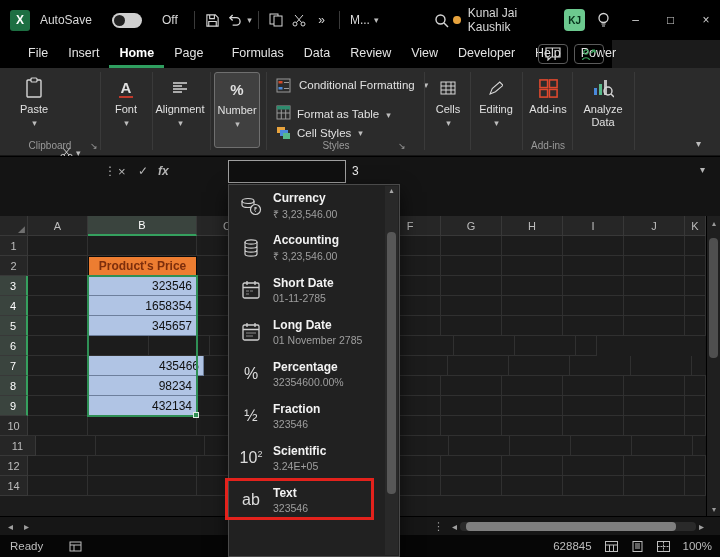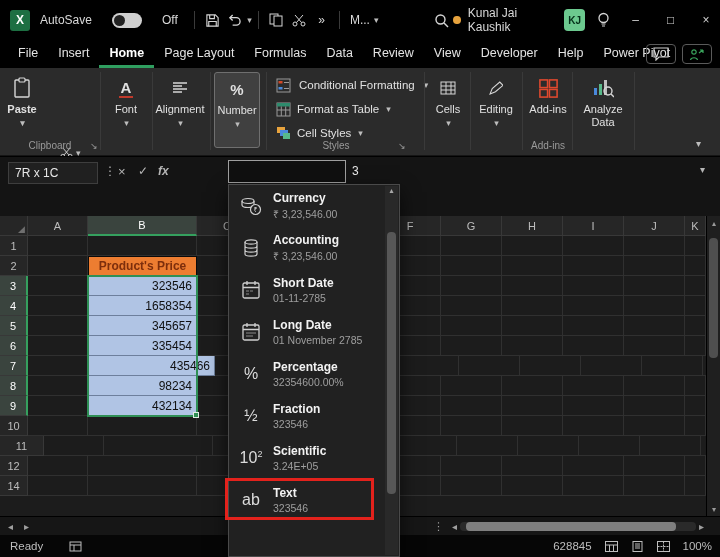--- a/index.html
+++ b/index.html
@@ -17,22 +17,22 @@
   .tb-btn{width:24px;height:28px;display:flex;align-items:center;justify-content:center;}
   .tb-sep{width:1px;height:18px;background:#3a3a3a;margin:0 6px;}
   .vchev{font-size:9px;color:#bdbdbd;margin-left:1px;}
   .more-cmd{display:flex;align-items:center;gap:3px;margin:0 4px;}
   .user-cluster{margin-left:auto;display:flex;align-items:center;gap:7px;}
   .presence{width:8px;height:8px;border-radius:50%;background:#e7a33e;}
   .kj{width:22px;height:22px;border-radius:4px;background:#6cc98f;color:#05301a;font-weight:bold;
     font-size:10px;display:flex;align-items:center;justify-content:center;}
   .winbtn{width:30px;height:40px;display:flex;align-items:center;justify-content:center;font-size:12px;color:#cfcfcf;}
   
-  .menubar{position:absolute;left:0;top:40px;width:720px;height:28px;background:#000;display:flex;
-    align-items:center;padding-left:8px;color:#e3e3e3;font-size:12.5px;}
+  .menubar{position:absolute;left:0;top:40px;width:612px;height:28px;background:#000;display:flex;
+    align-items:center;padding-left:18px;color:#e3e3e3;font-size:12.5px;}
   .mtab{padding:0 10px;height:28px;line-height:27px;}
   .mtab.active{color:#fff;font-weight:bold;box-shadow:inset 0 -3px 0 #2f9e5f;}
   .mb-right{position:absolute;right:8px;top:4px;display:flex;gap:6px;}
   .mb-btn{height:20px;min-width:30px;border:1px solid #5a5a5a;border-radius:4px;display:flex;
     align-items:center;justify-content:center;padding:0 6px;gap:3px;}
   
   .ribbon{position:absolute;left:0;top:68px;width:720px;height:88px;background:#2b2b2b;border-bottom:1px solid #151515;}
   .rsep{position:absolute;top:4px;width:1px;height:78px;background:#3a3a3a;}
   .bigbtn{position:absolute;top:4px;display:flex;flex-direction:column;align-items:center;gap:3px;
     color:#e0e0e0;font-size:11px;padding-top:4px;}
@@ -200,21 +200,21 @@
           <circle cx="5" cy="4" r="2.2" fill="none" stroke="#3aa35c" stroke-width="1.2"></circle>
           <path d="M1.5 12c.5-3 6.5-3 7 0" fill="none" stroke="#3aa35c" stroke-width="1.2"></path>
           <path d="M10 5l4-3m0 0v3m0-3h-3" stroke="#3aa35c" fill="none" stroke-width="1.2"></path>
         </svg>
     </div>
   </div>
 </div>
 
 <div class="ribbon">
 
-  <div class="bigbtn" style="left:0;width:44px;font-weight:bold;">
+  <div class="bigbtn" style="left:12px;width:44px;">
     <span class="bicon">
       <svg width="18" height="22" viewBox="0 0 18 22">
           <rect x="2" y="3" width="14" height="17" rx="1" fill="none" stroke="#d6d6d6" stroke-width="1.4"></rect>
           <rect x="6" y="1" width="6" height="4" rx="1" fill="#2b2b2b" stroke="#d6d6d6" stroke-width="1.2"></rect>
         </svg>
     </span>
     <span>Paste</span>
     <span class="vchev">▾</span>
   </div>
   <div class="smallbtn" style="left:60px;top:78px;">
@@ -272,21 +272,21 @@
   <div class="styles-row" style="top:6px;gap:8px;">
     <svg width="15" height="15" viewBox="0 0 15 15">
         <rect x="1" y="1" width="13" height="13" fill="none" stroke="#9a9a9a"></rect>
         <rect x="2.5" y="3" width="4" height="2.5" fill="#d24726"></rect>
         <rect x="2.5" y="9" width="4" height="2.5" fill="#4a89dc"></rect>
         <path d="M8 4.5h5M8 10.5h5" stroke="#9a9a9a"></path>
       </svg>
     <span>Conditional Formatting</span>
     <span class="vchev">▾</span>
   </div>
-  <div class="styles-row" style="top:30px;">
+  <div class="styles-row" style="top:30px;align-items:flex-end;">
     <svg width="15" height="15" viewBox="0 0 15 15">
         <rect x="1" y="1" width="13" height="13" fill="none" stroke="#9a9a9a"></rect>
         <rect x="1" y="1" width="13" height="3.5" fill="#2e8b6d"></rect>
         <path d="M1 8h13M5.3 4.5v9.5M9.7 4.5v9.5" stroke="#9a9a9a"></path>
       </svg>
     <span>Format as Table</span>
     <span class="vchev">▾</span>
   </div>
   <div class="styles-row" style="top:54px;">
     <svg width="15" height="15" viewBox="0 0 15 15">
@@ -346,21 +346,20 @@
           <path d="M19 16l3 3" stroke="#d6d6d6" stroke-width="1.4"></path>
         </svg>
     </span>
     <span style="width:48px;line-height:1.15;">Analyze Data</span>
   </div>
   <div class="rsep" style="left:634px;"></div>
 </div>
 <span class="rib-collapse abs" style="top:138px;">▾</span>
 
 <div class="formulabar">
-  <div class="namebox">7R x 1C</div>
   <span class="fb-glyph" style="left:104px;">⋮</span>
   <span class="fb-glyph" style="left:118px;font-size:13px;">×</span>
   <span class="fb-glyph" style="left:138px;">✓</span>
   <span class="fb-glyph" style="left:158px;font-style:italic;font-weight:bold;">fx</span>
   <span class="fb-value">3</span>
   <span class="fb-glyph" style="left:700px;font-size:10px;">▾</span>
 </div>
 
 <div class="grid">
   <div id="col-headers" class="hrow">
@@ -444,35 +443,34 @@
         <div class="cell" style="width: 61px;"></div>
         <div class="cell" style="width: 61px;"></div>
         <div class="cell" style="width: 61px;"></div>
         <div class="cell" style="width: 61px;"></div>
         <div class="cell" style="width: 61px;"></div>
         <div class="cell" style="width: 21px;"></div>
       </div>
       <div class="grow">
         <div class="rh selrow" style="width: 28px;">6</div>
         <div class="cell" style="width: 60px;"></div>
-        <div class="cell num" style="width: 109px;">335454</div>
         <div class="cell" style="width: 61px;"></div>
         <div class="cell" style="width: 61px;"></div>
         <div class="cell" style="width: 61px;"></div>
         <div class="cell" style="width: 61px;"></div>
         <div class="cell" style="width: 61px;"></div>
         <div class="cell" style="width: 61px;"></div>
         <div class="cell" style="width: 61px;"></div>
         <div class="cell" style="width: 61px;"></div>
         <div class="cell" style="width: 21px;"></div>
       </div>
       <div class="grow">
         <div class="rh selrow" style="width: 28px;">7</div>
         <div class="cell" style="width: 60px;"></div>
-        <div class="cell num" style="width: 127px;">435466</div>
+        <div class="cell num" style="width: 116px;">435466</div>
         <div class="cell" style="width: 61px;"></div>
         <div class="cell" style="width: 61px;"></div>
         <div class="cell" style="width: 61px;"></div>
         <div class="cell" style="width: 61px;"></div>
         <div class="cell" style="width: 61px;"></div>
         <div class="cell" style="width: 61px;"></div>
         <div class="cell" style="width: 61px;"></div>
         <div class="cell" style="width: 61px;"></div>
         <div class="cell" style="width: 21px;"></div>
       </div>
@@ -512,21 +510,21 @@
         <div class="cell" style="width: 61px;"></div>
         <div class="cell" style="width: 61px;"></div>
         <div class="cell" style="width: 61px;"></div>
         <div class="cell" style="width: 61px;"></div>
         <div class="cell" style="width: 61px;"></div>
         <div class="cell" style="width: 61px;"></div>
         <div class="cell" style="width: 61px;"></div>
         <div class="cell" style="width: 21px;"></div>
       </div>
       <div class="grow">
-        <div class="rh" style="width: 44px;">11</div>
+        <div class="rh" style="width: 36px;">11</div>
         <div class="cell" style="width: 60px;"></div>
         <div class="cell" style="width: 109px;"></div>
         <div class="cell" style="width: 61px;"></div>
         <div class="cell" style="width: 61px;"></div>
         <div class="cell" style="width: 61px;"></div>
         <div class="cell" style="width: 61px;"></div>
         <div class="cell" style="width: 61px;"></div>
         <div class="cell" style="width: 61px;"></div>
         <div class="cell" style="width: 61px;"></div>
         <div class="cell" style="width: 61px;"></div>

